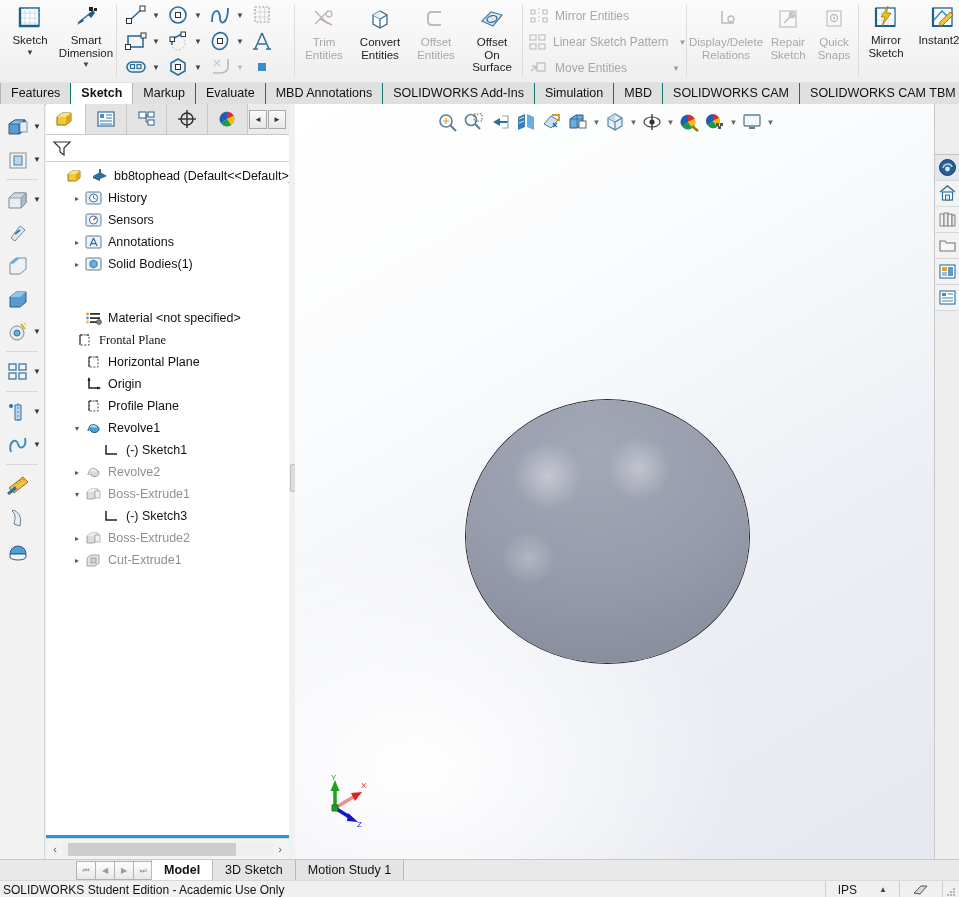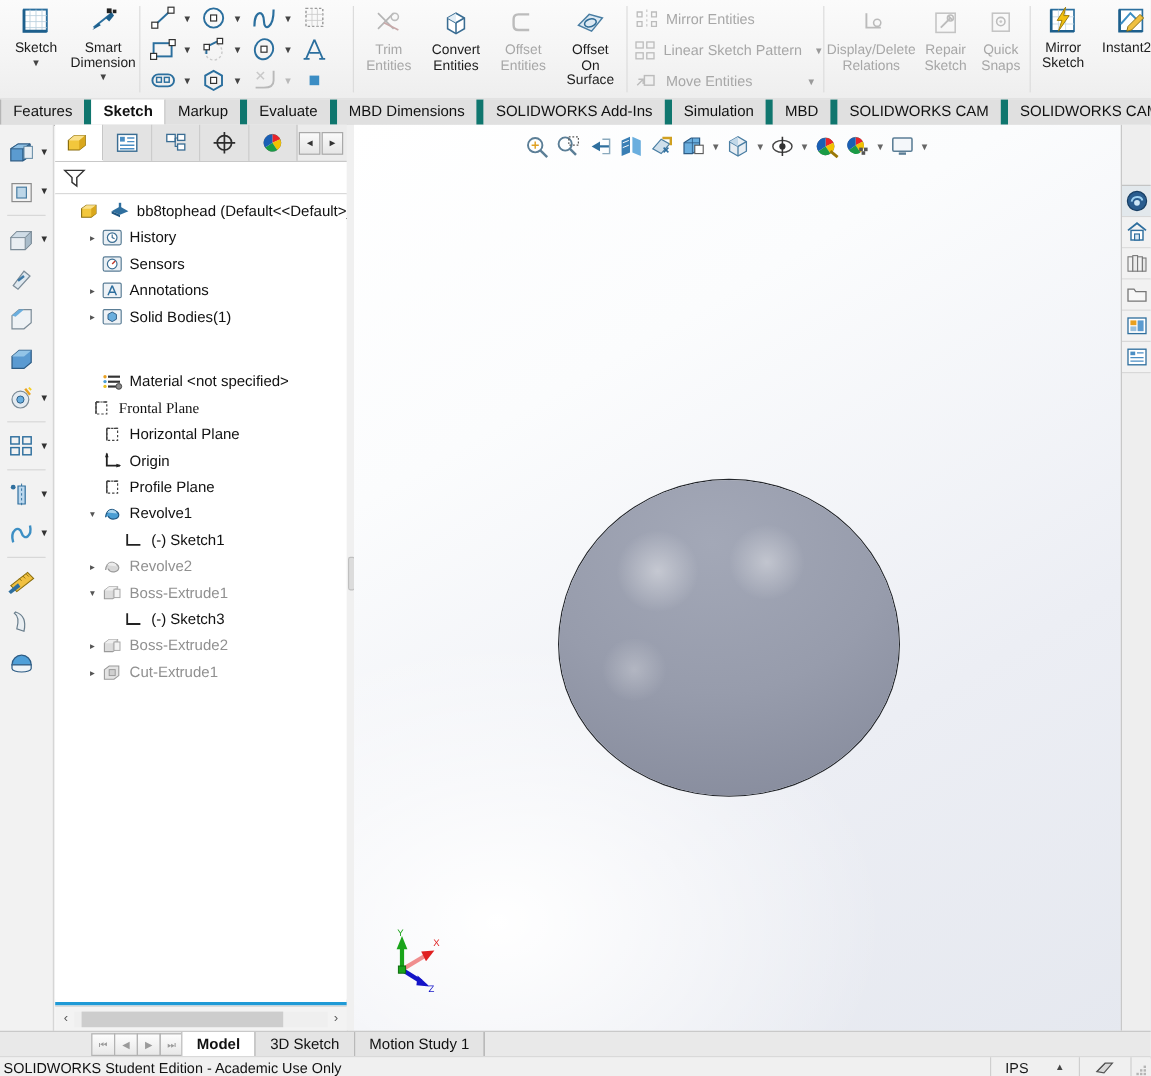--- a/index.html
+++ b/index.html
@@ -54,21 +54,21 @@
   .botcar{font-size:8px;color:#b0b0b0;text-align:center;margin-top:2px;}
 
   
   .tabbar{
     position:absolute;left:0;top:82px;width:959px;height:22px;
     background:#e4e4e4;border-bottom:1px solid #b8b8b8;
     display:flex;align-items:flex-end;overflow:hidden;
   }
   .tab{
     height:21px;line-height:21px;padding:0 10px;font-size:12.5px;color:#111;
-    background:#e0e0e0;border-right:6px solid #0f766e;
+    background:#e0e0e0;border-right:1px solid #0f766e;
     cursor:default;white-space:nowrap;
   }
   .tab.active{background:#ffffff;font-weight:bold;border-right:1px solid #b5b5b5;}
   .tab:first-child{border-left:1px solid #b5b5b5;}
 
   
   .lefttb{
     position:absolute;left:0;top:104px;width:45px;height:793px;
     background:#f2f2f2;border-right:1px solid #d6d6d6;
     padding-top:6px;box-sizing:border-box;
@@ -538,21 +538,21 @@
       </div>
     </div>
 
   </div>
 
   <div class="tabbar" id="tabbar">
       <div class="tab">Features</div>
       <div class="tab active">Sketch</div>
       <div class="tab">Markup</div>
       <div class="tab">Evaluate</div>
-      <div class="tab">MBD Dimensions</div>
+      <div class="tab">MBD Annotations</div>
       <div class="tab">SOLIDWORKS Add-Ins</div>
       <div class="tab">Simulation</div>
       <div class="tab">MBD</div>
       <div class="tab">SOLIDWORKS CAM</div>
       <div class="tab">SOLIDWORKS CAM TBM</div>
     </div>
 
   <div class="lefttb">
     <div class="ltitem">
       <span class="lico">

